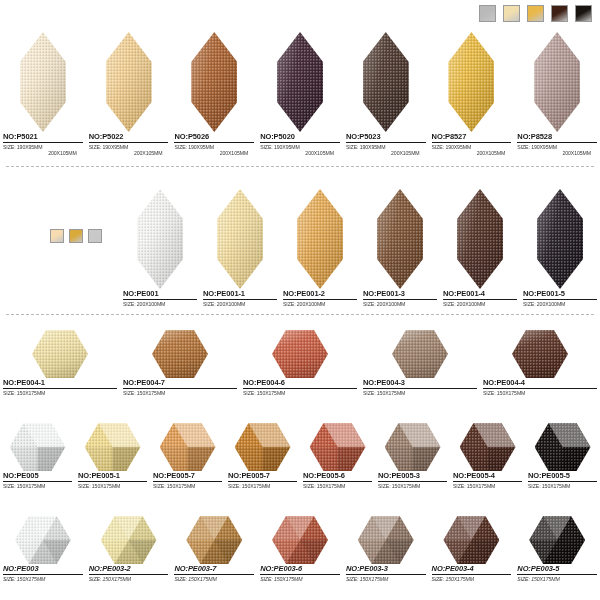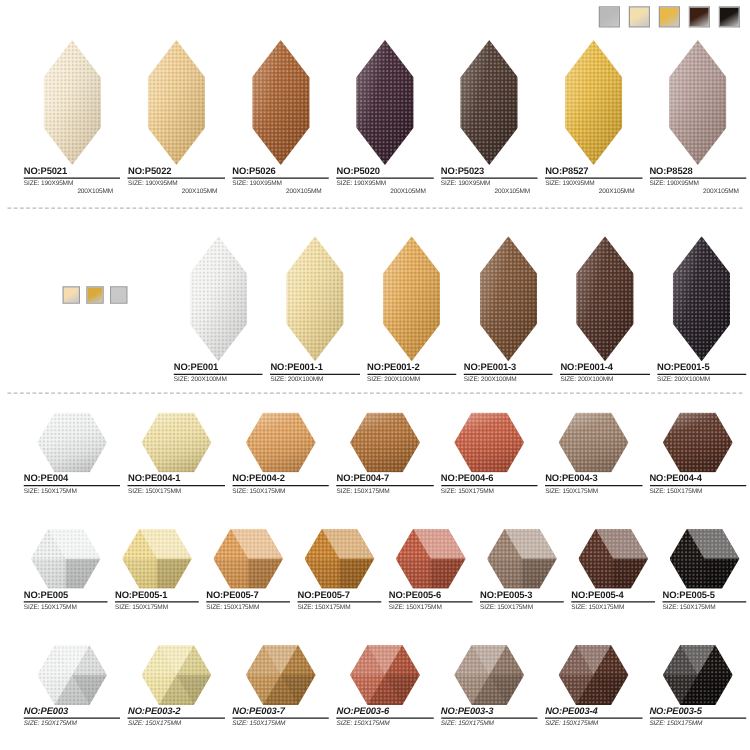--- a/index.html
+++ b/index.html
@@ -16,21 +16,21 @@
   .top-swatches {
     position: absolute; top: 5px; right: 8px;
     display: flex; gap: 7px;
   }
   .sw {
     width: 17px; height: 17px;
     border: 1px solid #9a9a9a;
   }
 
   
-  .section { position: absolute; left: 0; width: 600px; padding-left: 16px; }
+  .section { position: absolute; left: 0; width: 600px; }
   .divider {
     position: absolute; left: 6px; width: 588px; height: 0;
     border-top: 1px dashed #b9b9b9;
   }
 
   
   .row { display: flex; width: 100%; }
   .cell {
     flex: 1 1 0;
     display: flex; flex-direction: column;
@@ -322,51 +322,27 @@
           </div>
         </div>
       </div>
   </div>
   <div class="divider" style="top:314px;"></div>
 
   <div class="section" style="top:326px;">
     <div class="row" id="sec2">
         <div class="cell">
           <div class="tilewrap" style="height: 52px;">
-            <div class="hexflat" style="width: 56px; height: 48px; background: linear-gradient(160deg, rgb(240, 241, 241) 0%, rgb(240, 241, 241) 42%, rgb(220, 221, 221) 100%);">
+            <div class="hexflat" style="width: 56px; height: 48px; background: linear-gradient(160deg, rgb(240, 225, 168) 0%, rgb(240, 225, 168) 42%, rgb(221, 203, 136) 100%);">
               <span class="tex"></span>
               <span class="bev"></span>
             </div>
           </div>
           <div class="label">
-            <div class="code">NO:PE004</div>
-            <div class="size">SIZE: 150X175MM</div>
-          </div>
-        </div>
-        <div class="cell">
-          <div class="tilewrap" style="height: 52px;">
-            <div class="hexflat" style="width: 56px; height: 48px; background: linear-gradient(160deg, rgb(240, 225, 168) 0%, rgb(240, 225, 168) 42%, rgb(221, 203, 136) 100%);">
-              <span class="tex"></span>
-              <span class="bev"></span>
-            </div>
-          </div>
-          <div class="label">
             <div class="code">NO:PE004-1</div>
-            <div class="size">SIZE: 150X175MM</div>
-          </div>
-        </div>
-        <div class="cell">
-          <div class="tilewrap" style="height: 52px;">
-            <div class="hexflat" style="width: 56px; height: 48px; background: linear-gradient(160deg, rgb(224, 162, 96) 0%, rgb(224, 162, 96) 42%, rgb(201, 138, 72) 100%);">
-              <span class="tex"></span>
-              <span class="bev"></span>
-            </div>
-          </div>
-          <div class="label">
-            <div class="code">NO:PE004-2</div>
             <div class="size">SIZE: 150X175MM</div>
           </div>
         </div>
         <div class="cell">
           <div class="tilewrap" style="height: 52px;">
             <div class="hexflat" style="width: 56px; height: 48px; background: linear-gradient(160deg, rgb(179, 116, 58) 0%, rgb(179, 116, 58) 42%, rgb(153, 95, 43) 100%);">
               <span class="tex"></span>
               <span class="bev"></span>
             </div>
           </div>

